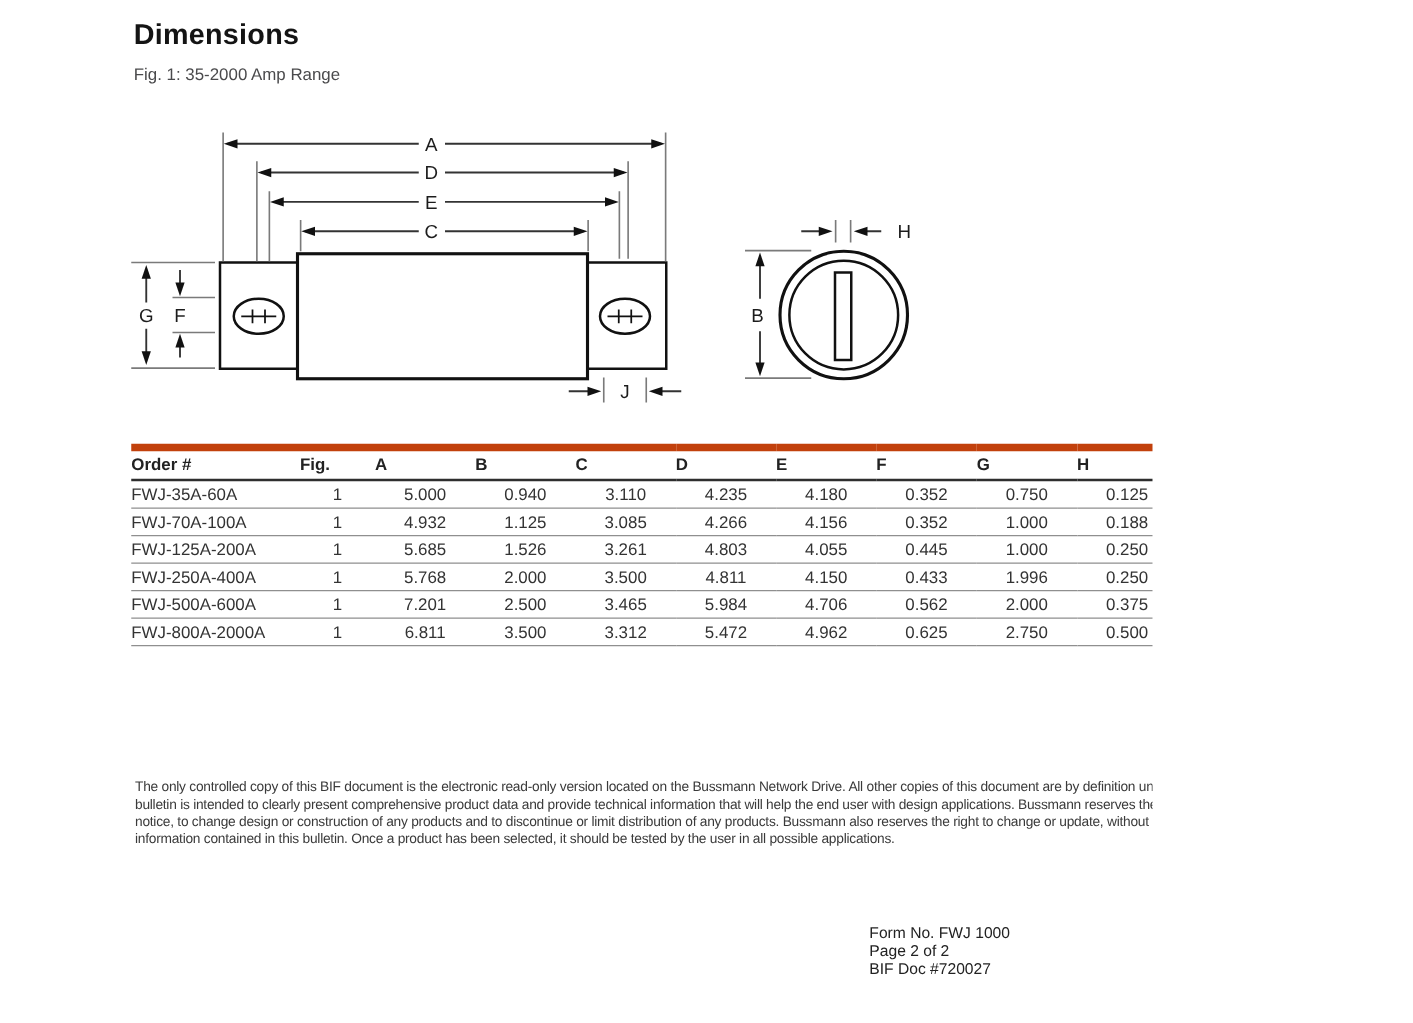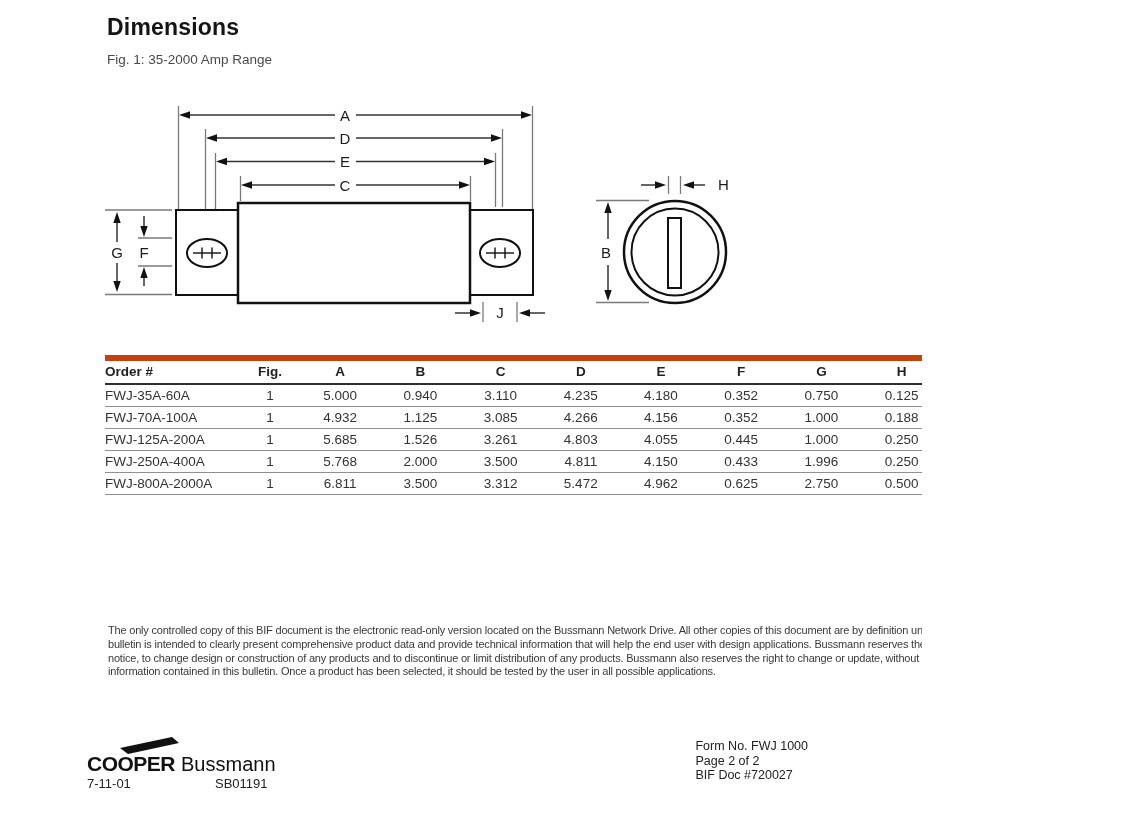--- a/index.html
+++ b/index.html
@@ -25,21 +25,21 @@
 
   .dim-table{
     position:absolute;left:105px;top:355px;width:917px;
     border-collapse:collapse;table-layout:fixed;
     border-top:6px solid #c2410c;
     font-size:13.5px;
   }
   .dim-table th{
     font-weight:bold;color:#222;
     border-bottom:2px solid #2e2e2e;
-    padding:3px 0 4px 0;text-align:center;
+    padding:3px 0 4px 0;text-align:left;
   }
   .dim-table td{
     color:#333;
     border-bottom:1px solid #8f8f8f;
     padding:3px 0;text-align:center;
   }
   .dim-table th:first-child,.dim-table td:first-child{width:135px;text-align:left;}
   .dim-table th:nth-child(2),.dim-table td:nth-child(2){width:60px;}
 
   .units-note{
@@ -242,48 +242,51 @@
           <td>2.000</td>
           <td>3.500</td>
           <td>4.811</td>
           <td>4.150</td>
           <td>0.433</td>
           <td>1.996</td>
           <td>0.250</td>
           <td>0.764</td>
         </tr>
         <tr>
+          <td>FWJ-500A-600A</td>
+          <td>1</td>
+          <td>7.201</td>
+          <td>2.500</td>
+          <td>3.465</td>
+          <td>5.984</td>
+          <td>4.706</td>
+          <td>0.562</td>
+          <td>2.000</td>
+          <td>0.375</td>
+          <td>1.201</td>
+        </tr>
+        <tr>
           <td>FWJ-800A-2000A</td>
           <td>1</td>
           <td>6.811</td>
           <td>3.500</td>
           <td>3.312</td>
           <td>5.472</td>
           <td>4.962</td>
           <td>0.625</td>
           <td>2.750</td>
           <td>0.500</td>
           <td>0.880</td>
         </tr>
       </tbody>
   </table>
 
 
   <p class="disclaimer">The only controlled copy of this BIF document is the electronic read-only version located on the Bussmann Network Drive. All other copies of this document are by definition uncontrolled. This bulletin is intended to clearly present comprehensive product data and provide technical information that will help the end user with design applications. Bussmann reserves the right, without notice, to change design or construction of any products and to discontinue or limit distribution of any products. Bussmann also reserves the right to change or update, without notice, any technical information contained in this bulletin. Once a product has been selected, it should be tested by the user in all possible applications.</p>
 
-  <div class="footer-left">
-    <svg class="logo-flag" width="60" height="18" viewBox="0 0 60 18">
-      <polygon points="0,11 52,0 59,6 8,17" fill="#111"></polygon>
-    </svg>
-    <div class="logo-text">
-      <span class="logo-cooper">COOPER</span><span class="logo-bussmann">Bussmann</span>
-    </div>
-    <div class="footer-date">7-11-01</div>
-    <div class="footer-code">SB01191</div>
-  </div>
 
   <div class="footer-right">
     <div>Form No. FWJ 1000</div>
     <div>Page 2 of 2</div>
     <div>BIF Doc #720027</div>
   </div>
 
 </div>
 
 </body></html>

